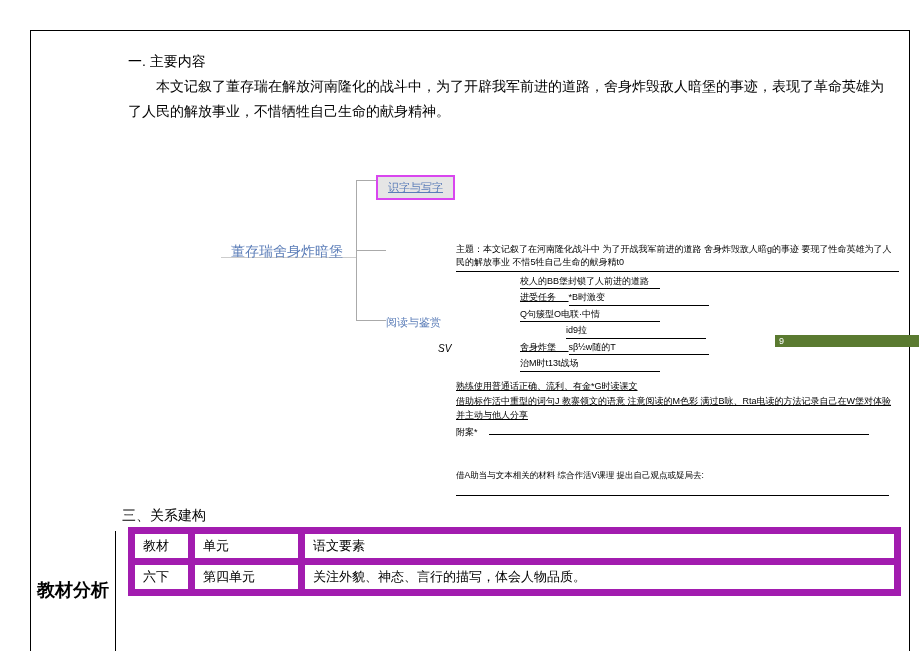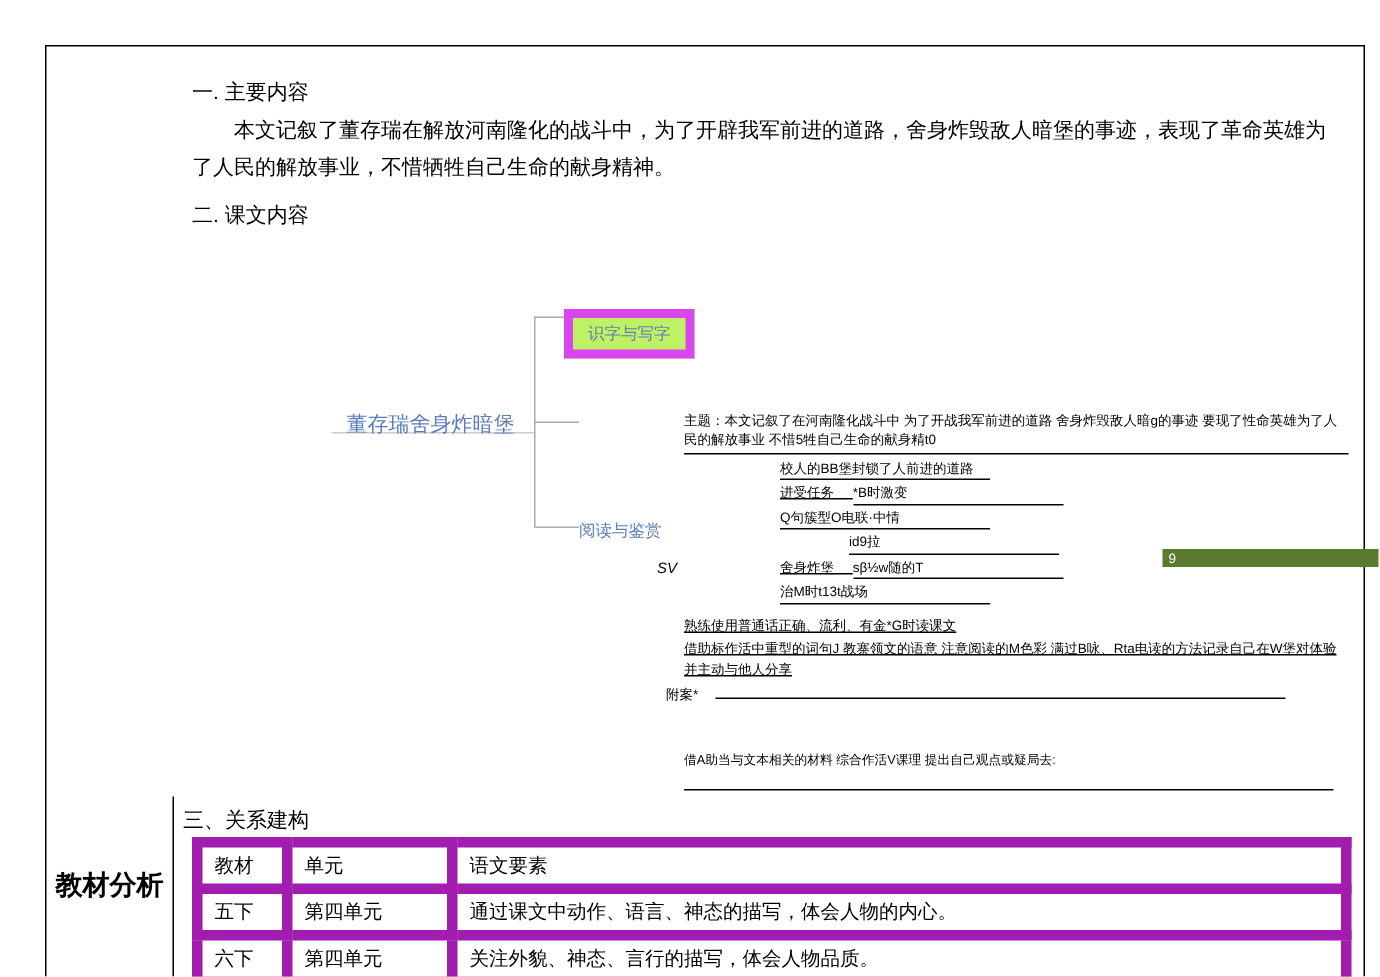--- a/index.html
+++ b/index.html
@@ -60,25 +60,26 @@
       position: absolute;
       left: 115px;
       top: 108px;
       color: #5b7db8;
       font-size: 14px;
     }
     .node-literacy {
       position: absolute;
       left: 260px;
       top: 40px;
-      border: 6px solid #d946ef;
+      border: 2px solid #d946ef;
       color: #5b7db8;
       padding: 3px 10px;
       font-size: 11px;
-      background: #bef264;
+      background: #e5e5e5;
+      text-decoration: underline;
     }
     .node-reading {
       position: absolute;
       left: 270px;
       top: 180px;
       color: #5b7db8;
       font-size: 11px;
     }
     .conn-line {
       position: absolute;
@@ -138,21 +139,21 @@
     .rel-table td {
       border: 7px solid #a21caf;
       padding: 3px 8px;
     }
     .section3-title {
       font-size: 14px;
       margin: 4px 0 2px 6px;
     }
     .attach-area {
       position: absolute;
-      left: 328px;
+      left: 340px;
       top: 290px;
       right: 10px;
       font-size: 9px;
     }
     .attach-area .label { display:inline-block; width:30px; }
     .attach-area .line {
       border-bottom: 1px solid #000;
       display: inline-block;
       width: 380px;
       height: 10px;
@@ -178,21 +179,20 @@
 
   <div class="left-label-cell">
     <span>教材分析</span>
   </div>
 
   <div class="content-area">
 
     <div class="text-top">
       <div class="heading">一. 主要内容</div>
       <div class="indent">本文记叙了董存瑞在解放河南隆化的战斗中，为了开辟我军前进的道路，舍身炸毁敌人暗堡的事迹，表现了革命英雄为了人民的解放事业，不惜牺牲自己生命的献身精神。</div>
-      <div class="heading">二. 课文内容</div>
     </div>
 
     <div class="diagram-area">
 
       <div class="conn-line" style="left:240px; top:45px; width:1px; height:140px;"></div>
       <div class="conn-line" style="left:240px; top:115px; width:30px; height:1px;"></div>
       <div class="conn-line" style="left:240px; top:45px; width:20px; height:1px;"></div>
       <div class="conn-line" style="left:240px; top:185px; width:30px; height:1px;"></div>
       <div class="conn-line" style="left:105px; top:125px; width:135px; height:1px; top:122px; background:#ccc;"></div>
 
@@ -241,25 +241,20 @@
 
     <div class="section3-title">三、关系建构</div>
     <table class="rel-table">
       <tbody>
           <tr>
         <td style="width:60px;">教材</td>
         <td style="width:110px;margin-left:38px;">单元</td>
         <td>语文要素</td>
       </tr>
       <tr>
-        <td>五下</td>
-        <td>第四单元</td>
-        <td>通过课文中动作、语言、神态的描写，体会人物的内心。</td>
-      </tr>
-      <tr>
         <td>六下</td>
         <td>第四单元</td>
         <td>关注外貌、神态、言行的描写，体会人物品质。</td>
       </tr>
     </tbody>
       </table>
 
   </div>
 </div>
 

